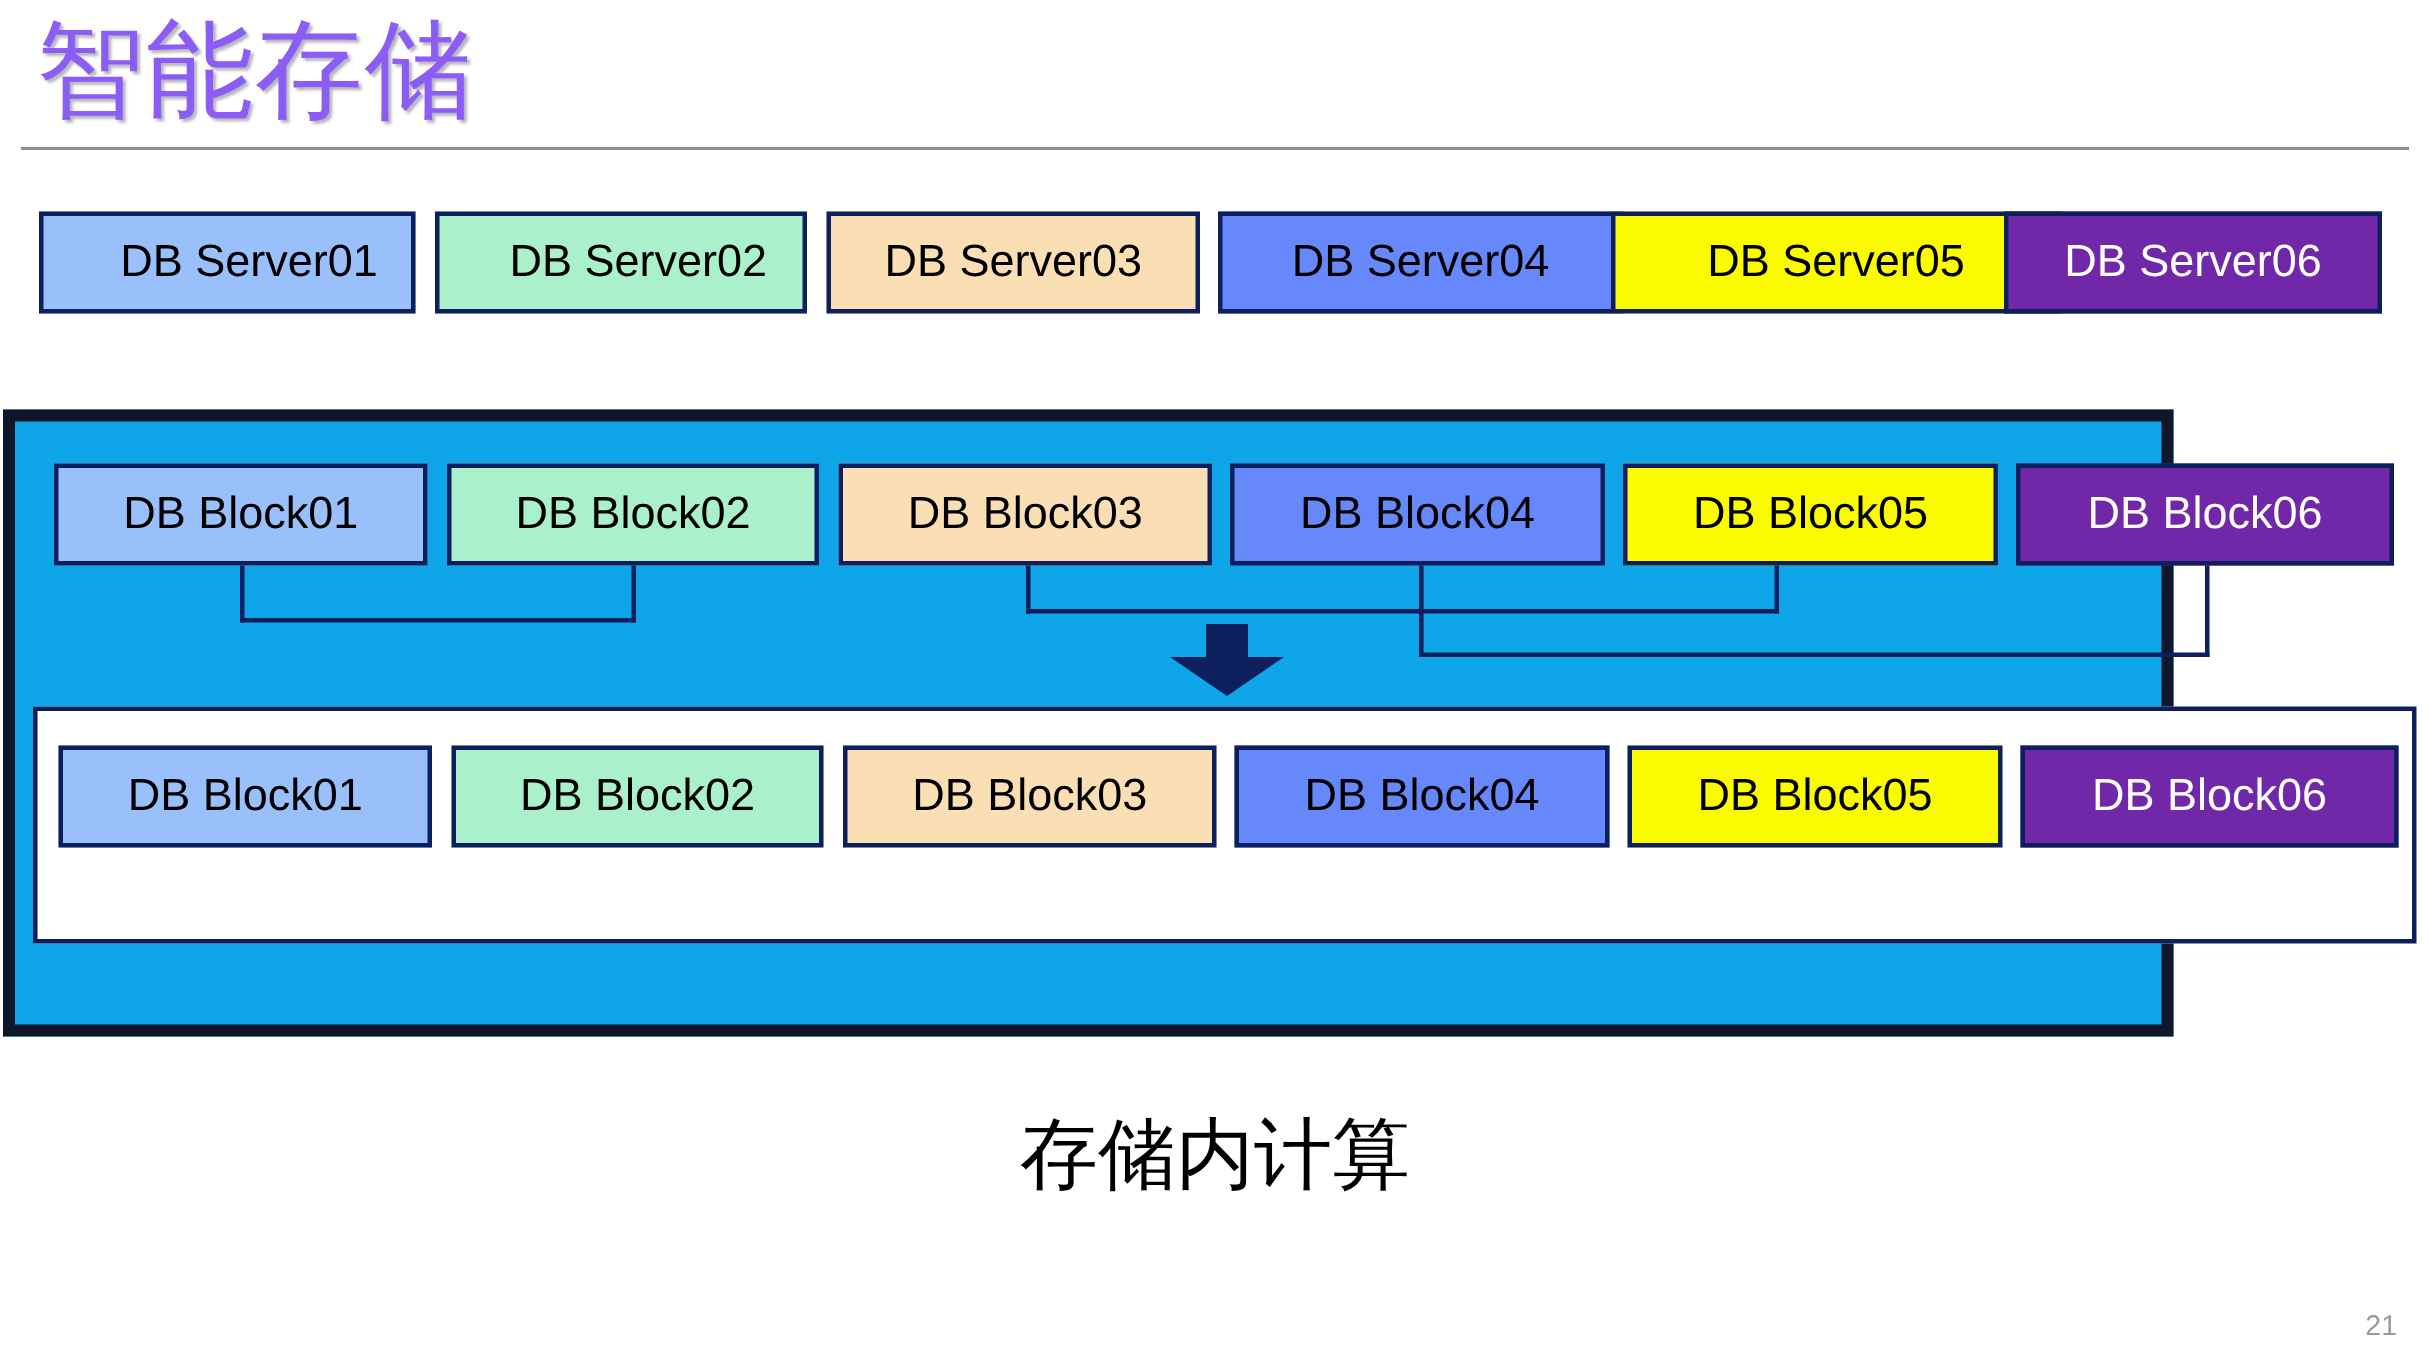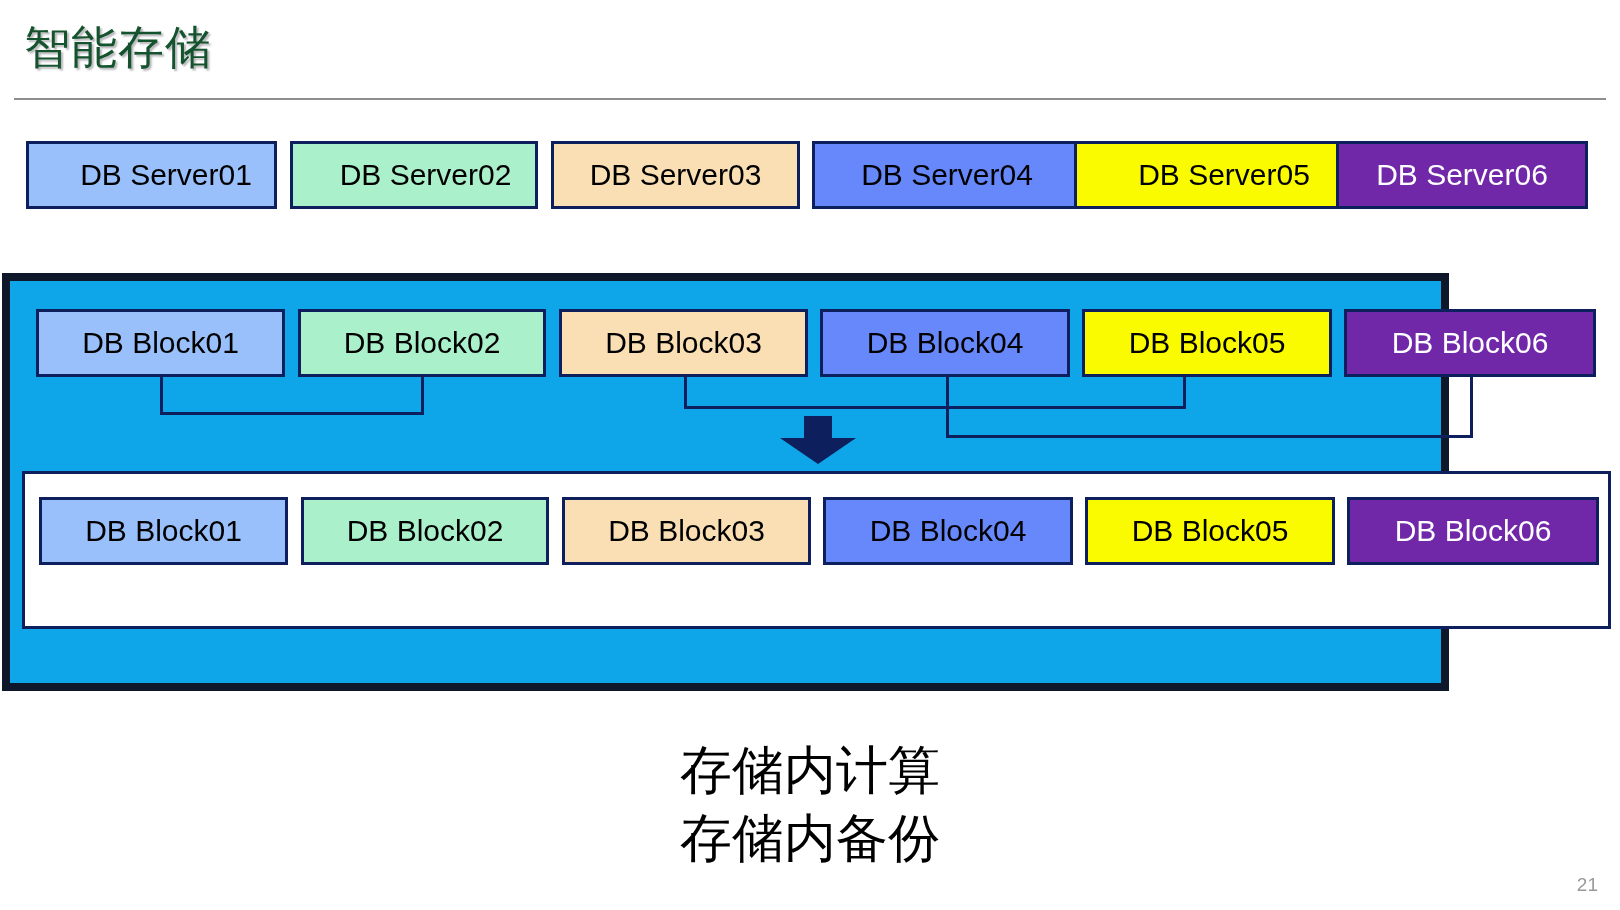--- a/index.html
+++ b/index.html
@@ -13,24 +13,24 @@
     position: relative;
     overflow: hidden;
     font-family: "Liberation Sans", "DejaVu Sans", sans-serif;
   }
 
   
   #slide-title {
     position: absolute;
     left: 24px;
     top: 4px;
-    font-size: 46px;
+    font-size: 72px;
     line-height: 86px;
     font-weight: 400;
-    color: #14532d;
+    color: #8b5cf6;
     letter-spacing: 1px;
     text-shadow: 2px 2px 2px rgba(120,120,130,0.55);
     white-space: nowrap;
   }
   #title-rule {
     position: absolute;
     left: 14px;
     top: 98px;
     width: 1592px;
     height: 2px;
@@ -218,16 +218,15 @@
           <span>DB Block06</span>
         </div>
       </div>
 
   </div>
 
 </div>
 
 <div id="caption">
   <div>存储内计算</div>
-  <div>存储内备份</div>
 </div>
 
 <div id="page-number">21</div>
 
 </body></html>

